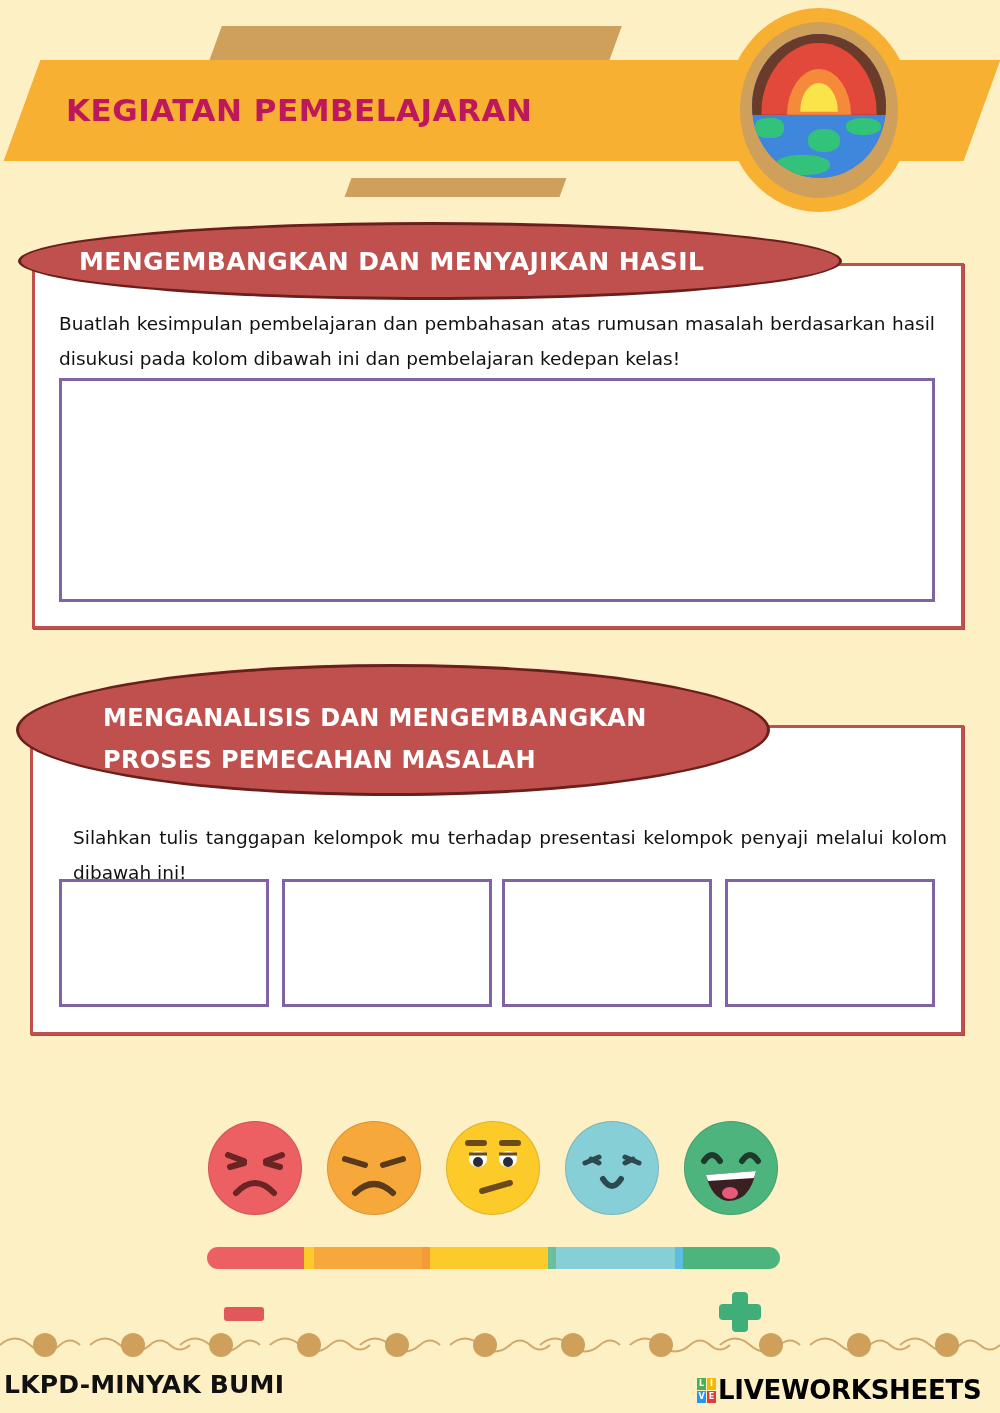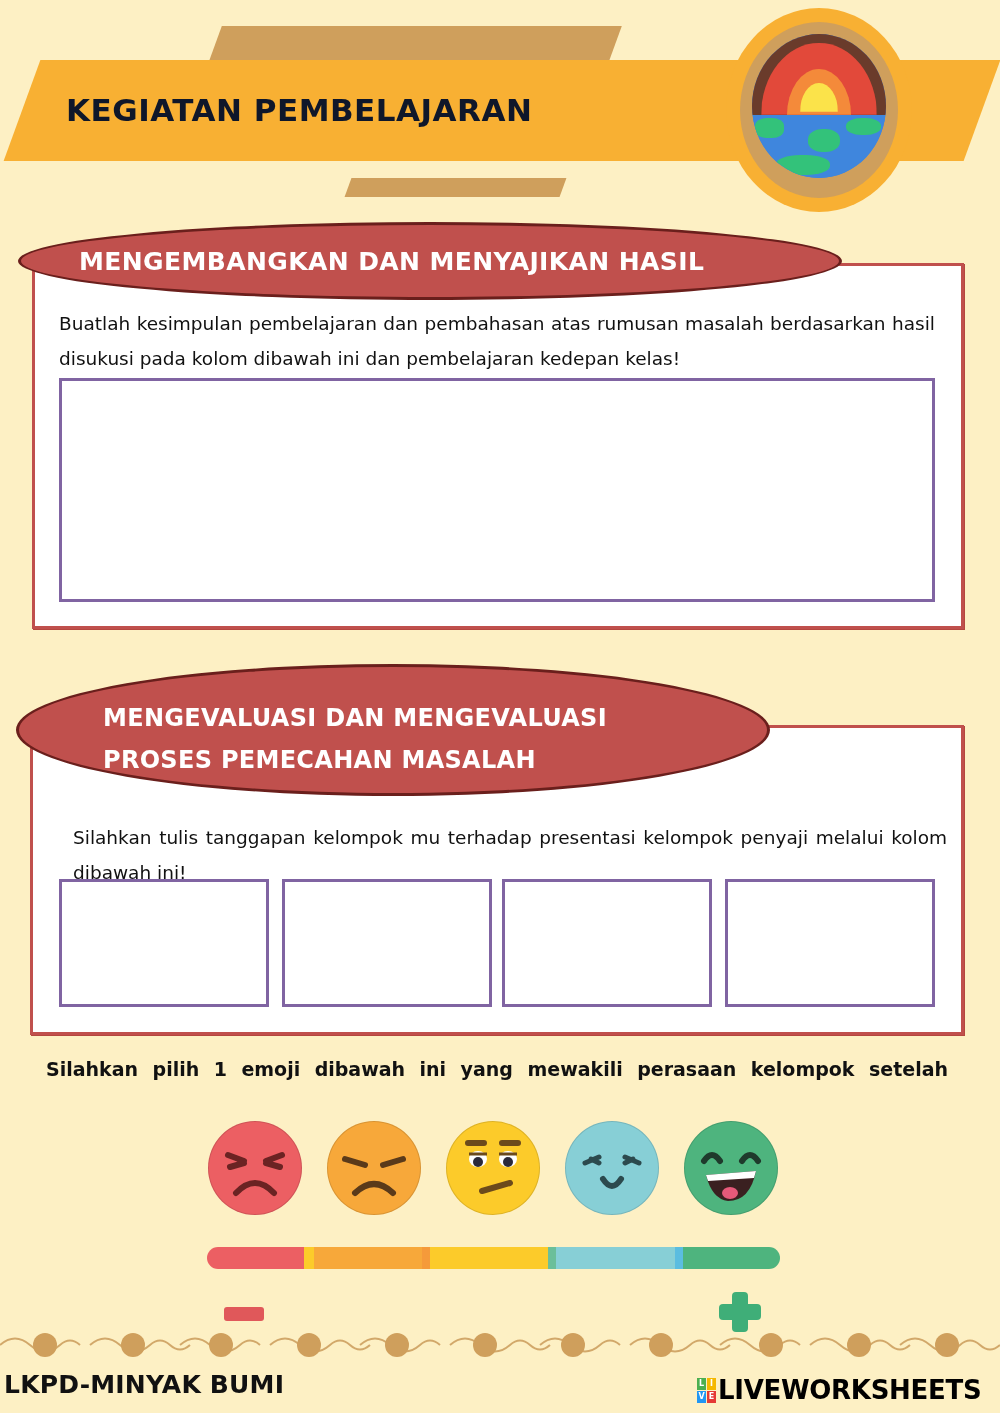--- a/index.html
+++ b/index.html
@@ -23,21 +23,21 @@
     transform: skewX(-20deg);
   }
   .banner-back-bottom {
     left: 348px; top: 178px; width: 215px; height: 19px;
     background: #cf9f5c;
     transform: skewX(-20deg);
   }
   .banner-title {
     left: 66px; top: 92px;
     font-family: "DejaVu Sans", sans-serif; font-weight: bold;
-    font-size: 31px; letter-spacing: 0.5px; color: #0f172a;
+    font-size: 31px; letter-spacing: 0.5px; color: #be185d;
   }
 
   
   .earth-outer {
     left: 726px; top: 8px; width: 186px; height: 204px; border-radius: 50%;
     background: #f8b033;
   }
   .earth-inner {
     left: 740px; top: 22px; width: 158px; height: 176px; border-radius: 50%;
     background: #cf9f5c;
@@ -180,32 +180,31 @@
 <div class="abs card card-1"></div>
 <div class="abs pill pill-1">
   <span class="pill-text">MENGEMBANGKAN DAN MENYAJIKAN HASIL</span>
 </div>
 <div class="abs instr instr-1">Buatlah kesimpulan pembelajaran dan pembahasan atas rumusan masalah berdasarkan hasil disukusi pada kolom dibawah ini dan pembelajaran kedepan kelas!</div>
 <div class="abs answer-box answer-1"></div>
 
 <div class="abs card card-2"></div>
 <div class="abs pill pill-2">
   <div class="pill-text">
-    <div>MENGEVALUASI DAN MENGEVALUASI</div>
+    <div>MENGANALISIS DAN MENGEMBANGKAN</div>
     <div>PROSES PEMECAHAN MASALAH</div>
   </div>
 </div>
 <div class="abs instr instr-2">Silahkan tulis tanggapan kelompok mu terhadap presentasi kelompok penyaji melalui kolom dibawah ini!</div>
 <div class="abs answer-box answer-small" style="left:59px;"></div>
 <div class="abs answer-box answer-small" style="left:282px;"></div>
 <div class="abs answer-box answer-small" style="left:502px;"></div>
 <div class="abs answer-box answer-small" style="left:725px;"></div>
 
 <div class="abs emoji-instr">
-  <span class="l1">Silahkan pilih 1 emoji dibawah ini yang mewakili perasaan kelompok setelah</span>
 </div>
 
 <div class="abs face" style="left:208px; background:#ec5f63;">
   <svg viewBox="0 0 94 94">
     <path d="M20 34 L36 40 M22 46 L36 42" stroke="#6b2323" stroke-width="6" stroke-linecap="round" fill="none"></path>
     <path d="M74 34 L58 40 M72 46 L58 42" stroke="#6b2323" stroke-width="6" stroke-linecap="round" fill="none"></path>
     <path d="M28 72 Q47 52 66 72" stroke="#6b2323" stroke-width="6" stroke-linecap="round" fill="none"></path>
   </svg>
 </div>
 

